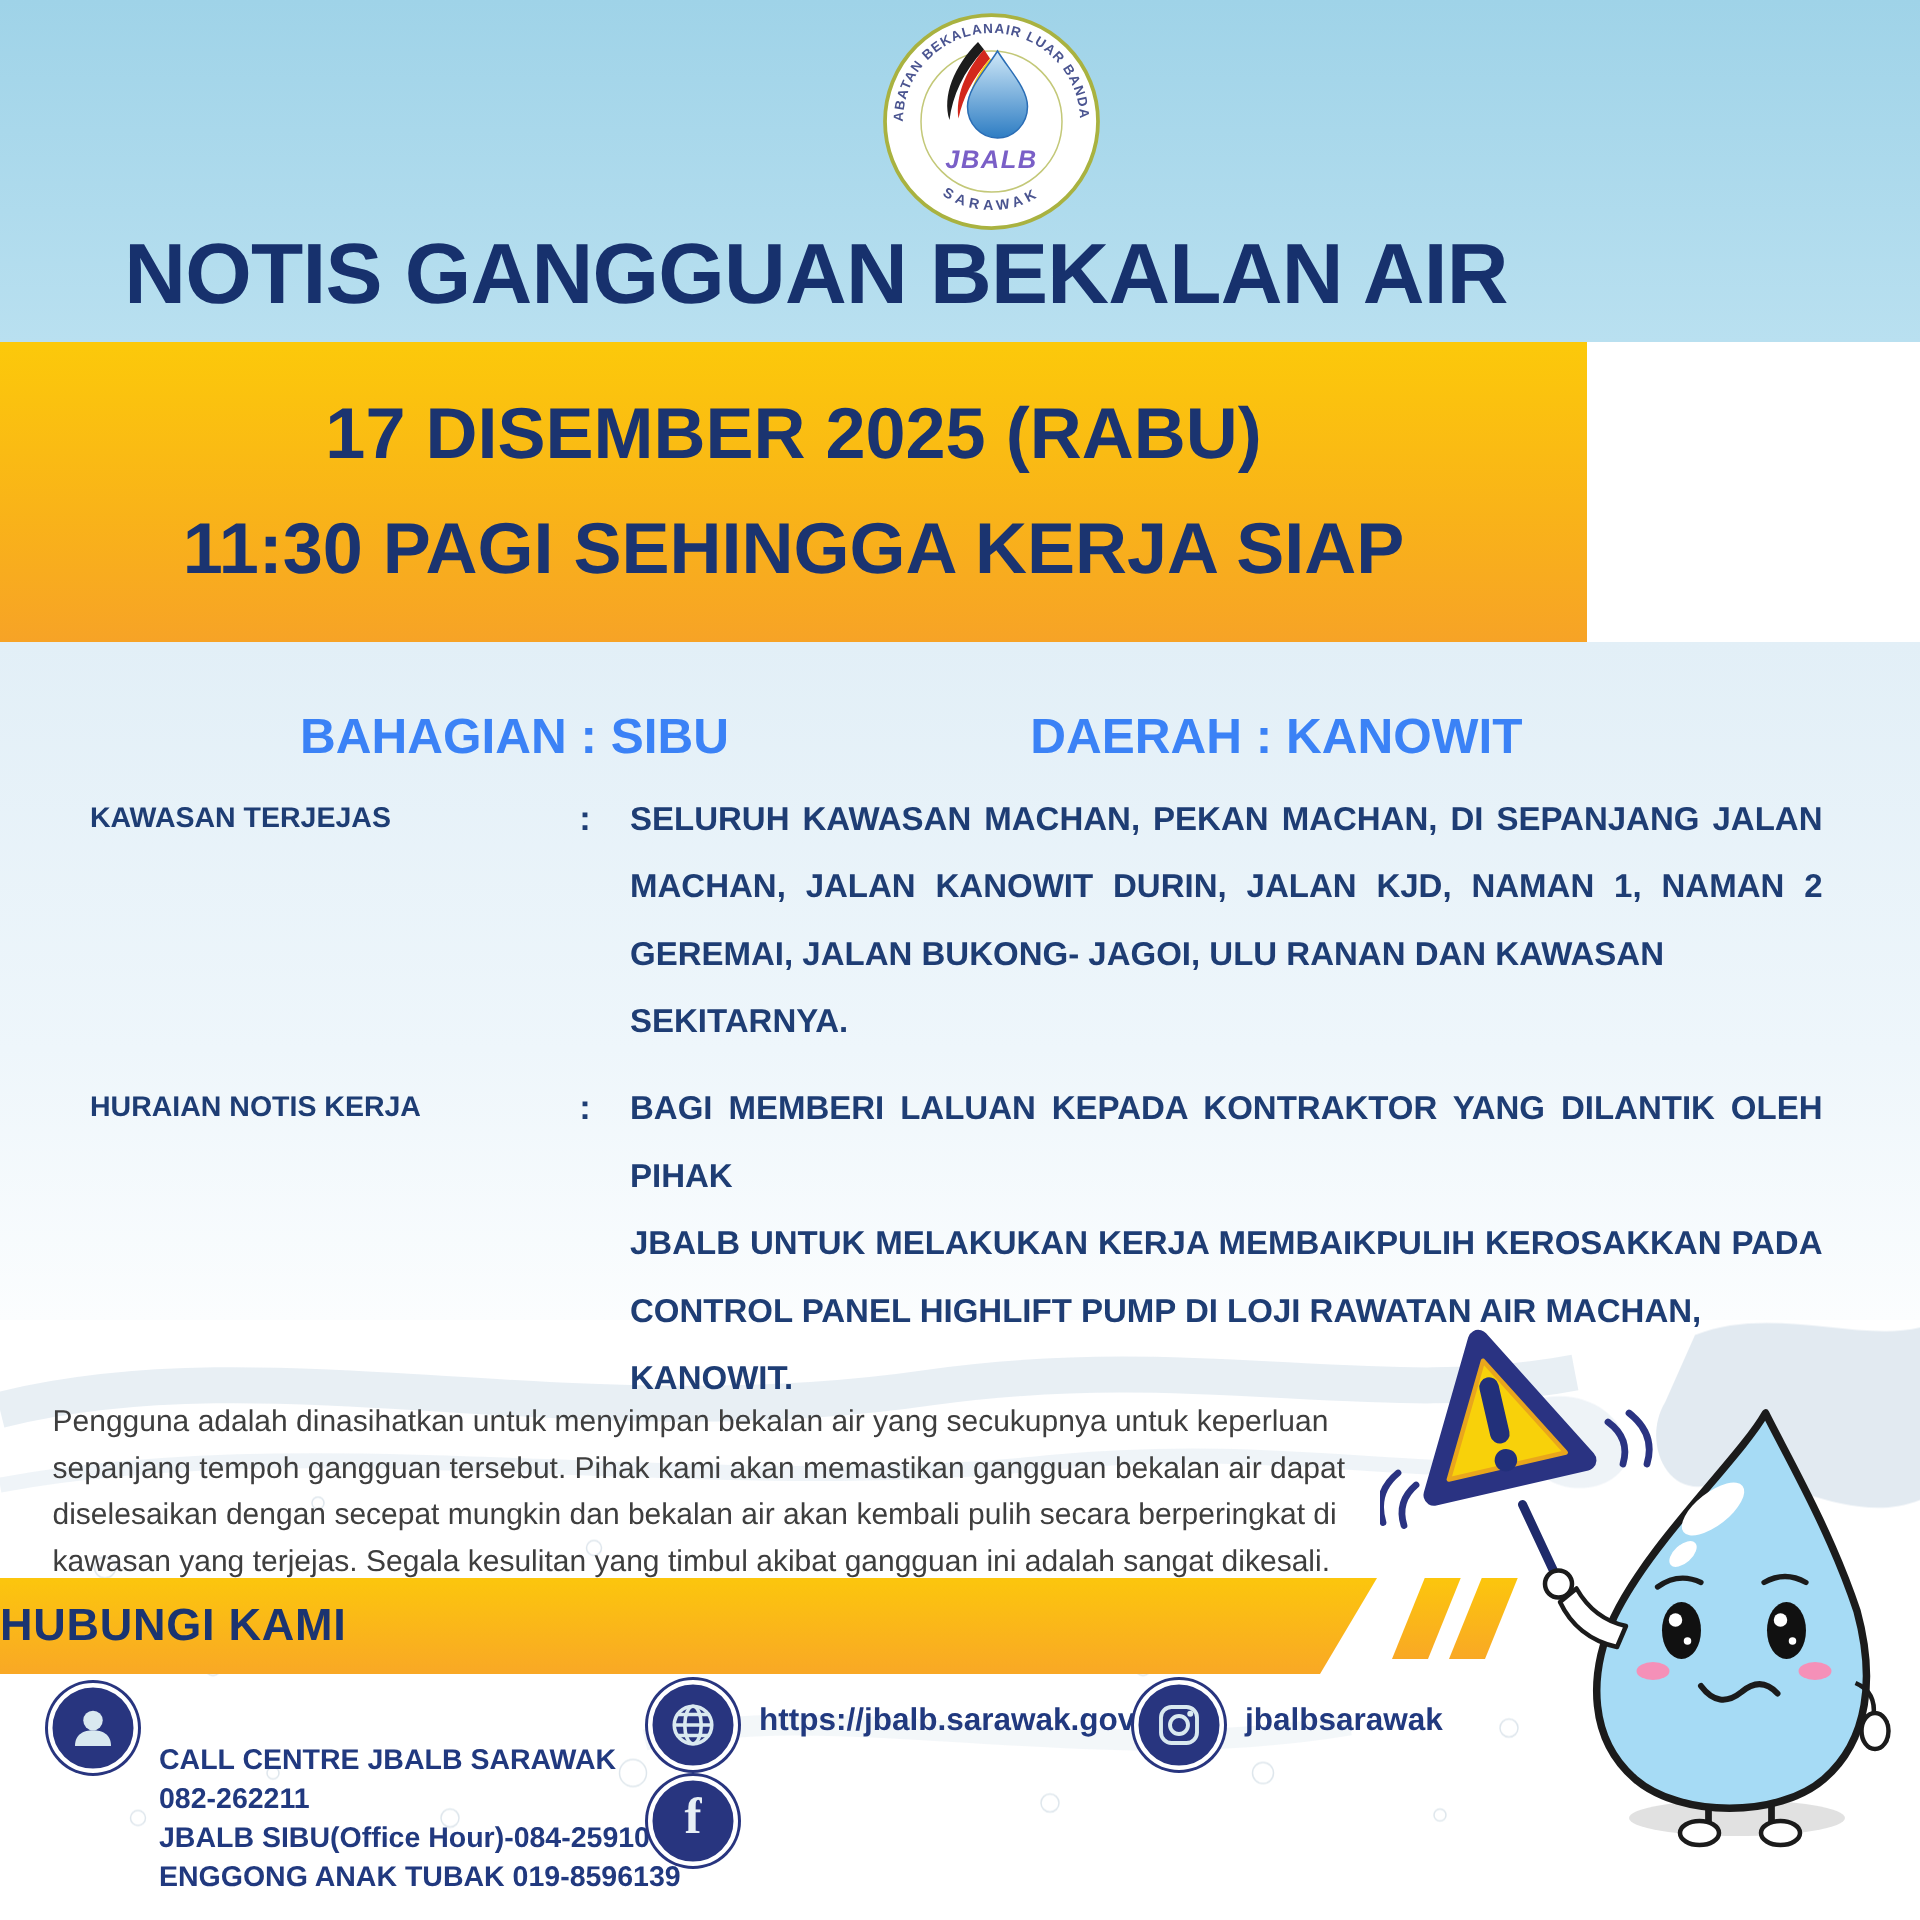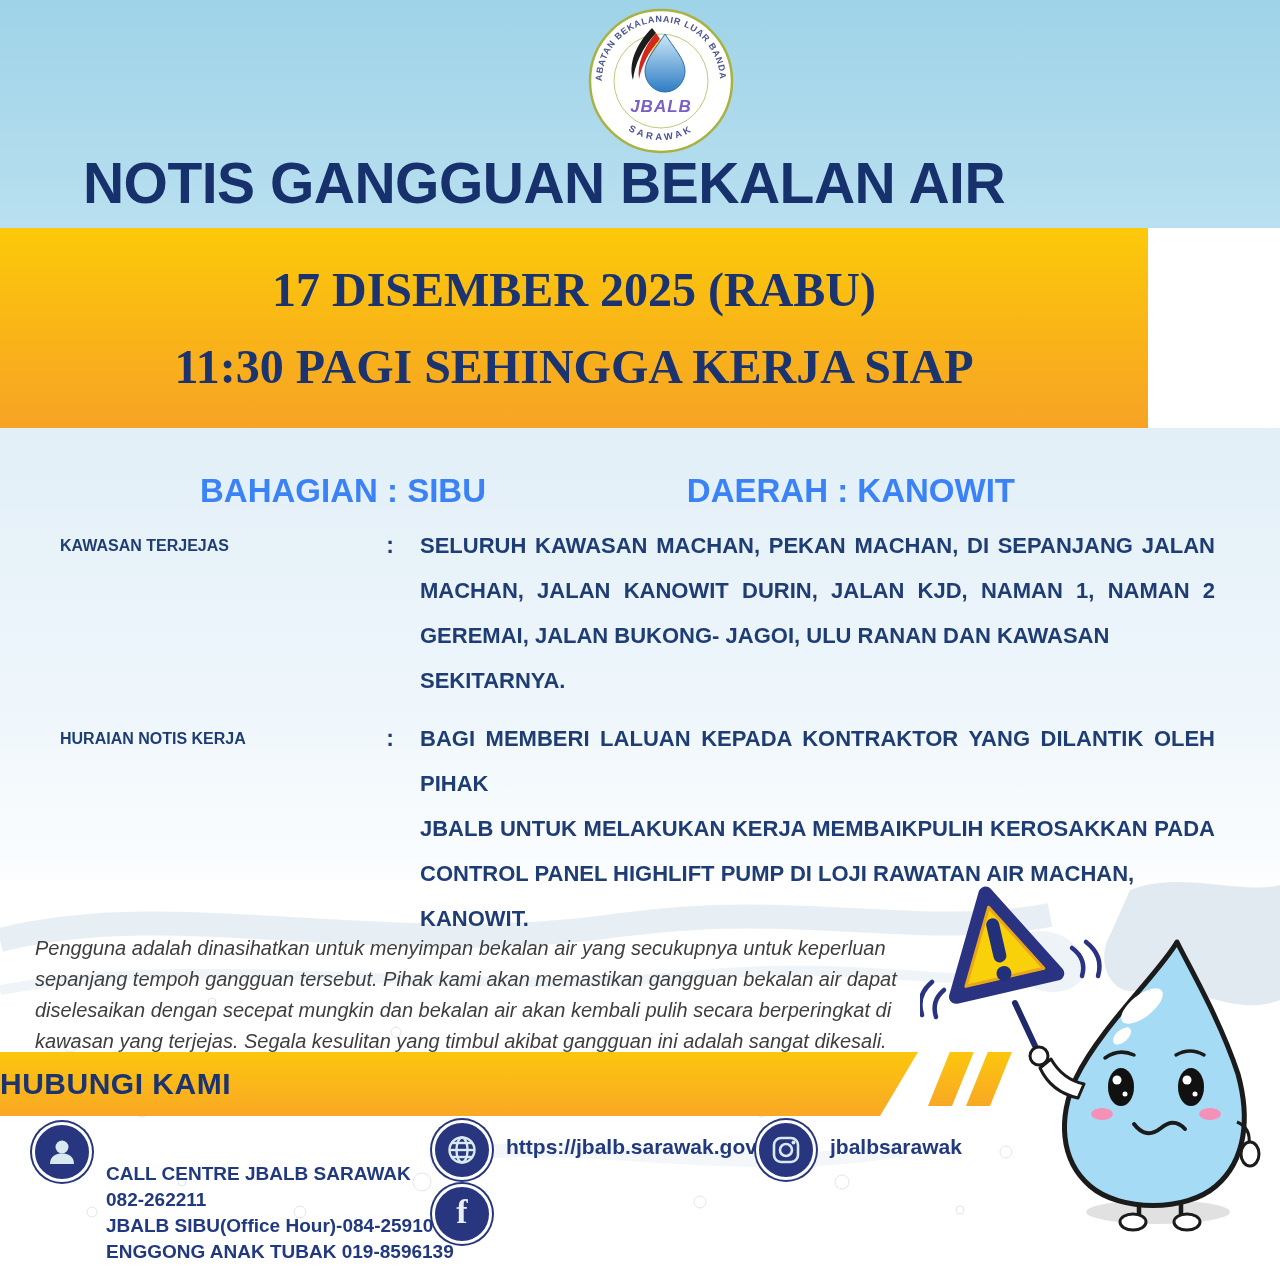--- a/index.html
+++ b/index.html
@@ -7,49 +7,49 @@
           font-family:"Liberation Sans",sans-serif;background:#ffffff;}
 
   
   .bg-top{position:absolute;left:0;top:0;width:1280px;height:228px;
           background:linear-gradient(180deg,#9fd3e8 0%,#b9e0f0 100%);}
   .bg-mid{position:absolute;left:0;top:428px;width:1280px;height:452px;
           background:linear-gradient(180deg,#e2eff7 0%,#eef6fb 60%,#fbfdfe 100%);}
   .bg-bottom{position:absolute;left:0;top:880px;width:1280px;height:400px;background:#ffffff;}
 
   
-  .date-banner{position:absolute;left:0;top:228px;width:1148px;height:200px;
+  .date-banner{position:absolute;left:0;top:228px;width:1058px;height:200px;
           background:linear-gradient(180deg,#fcc90a 0%,#f9b418 55%,#f7a326 100%);
-          display:flex;flex-direction:column;align-items:center;justify-content:center;gap:22px;font-family:Liberation Serif, serif;}
+          display:flex;flex-direction:column;align-items:center;justify-content:center;gap:22px;}
   .date-line{color:#1b3470;font-weight:bold;font-size:48px;letter-spacing:0px;}
 
   
   .main-title{position:absolute;left:0;top:150px;width:1088px;text-align:center;
           color:#17316d;font-weight:bold;font-size:57px;letter-spacing:-0.5px;
           transform:scaleX(1.0);}
 
   
   .loc-row{position:absolute;left:0;top:472px;width:1280px;box-sizing:border-box;
           padding:0 265px 0 200px;display:flex;justify-content:space-between;
           color:#3b82f6;font-weight:bold;font-size:33px;}
 
   
   .detail-row{position:absolute;left:0;width:1280px;box-sizing:border-box;
           padding:0 65px 0 60px;display:grid;grid-template-columns:300px 60px 1fr;
           color:#1e3d74;font-weight:bold;}
-  .detail-row .lbl{font-size:16px;line-height:45px;}
+  .detail-row .lbl{font-size:19px;line-height:45px;}
   .detail-row .colon{font-size:23px;line-height:45px;text-align:center;}
   .detail-row .txt{font-size:22px;line-height:45px;}
   .jline{text-align:justify;text-align-last:justify;}
   .jlast{text-align:left;}
   .ital{}
 
   
   .advisory{position:absolute;left:35px;top:933px;color:#3e3e3e;
-          font-style:italic;font-size:20px;line-height:31px;}
+          font-size:20px;line-height:31px;}
   .advisory div{white-space:nowrap;}
 
   
   .contact-banner{position:absolute;left:0;top:1052px;width:918px;height:64px;
           background:linear-gradient(180deg,#fcc60d 0%,#f9a825 100%);
           clip-path:polygon(0 0,100% 0,calc(100% - 38px) 100%,0 100%);
           display:flex;align-items:center;justify-content:flex-start;}
   .contact-banner span{color:#1b3470;font-weight:bold;font-size:30px;letter-spacing:0.5px;padding-right:60px;}
   .stripe{position:absolute;top:1052px;width:24px;height:54px;
           background:linear-gradient(180deg,#fcc60d 0%,#f9a825 100%);

